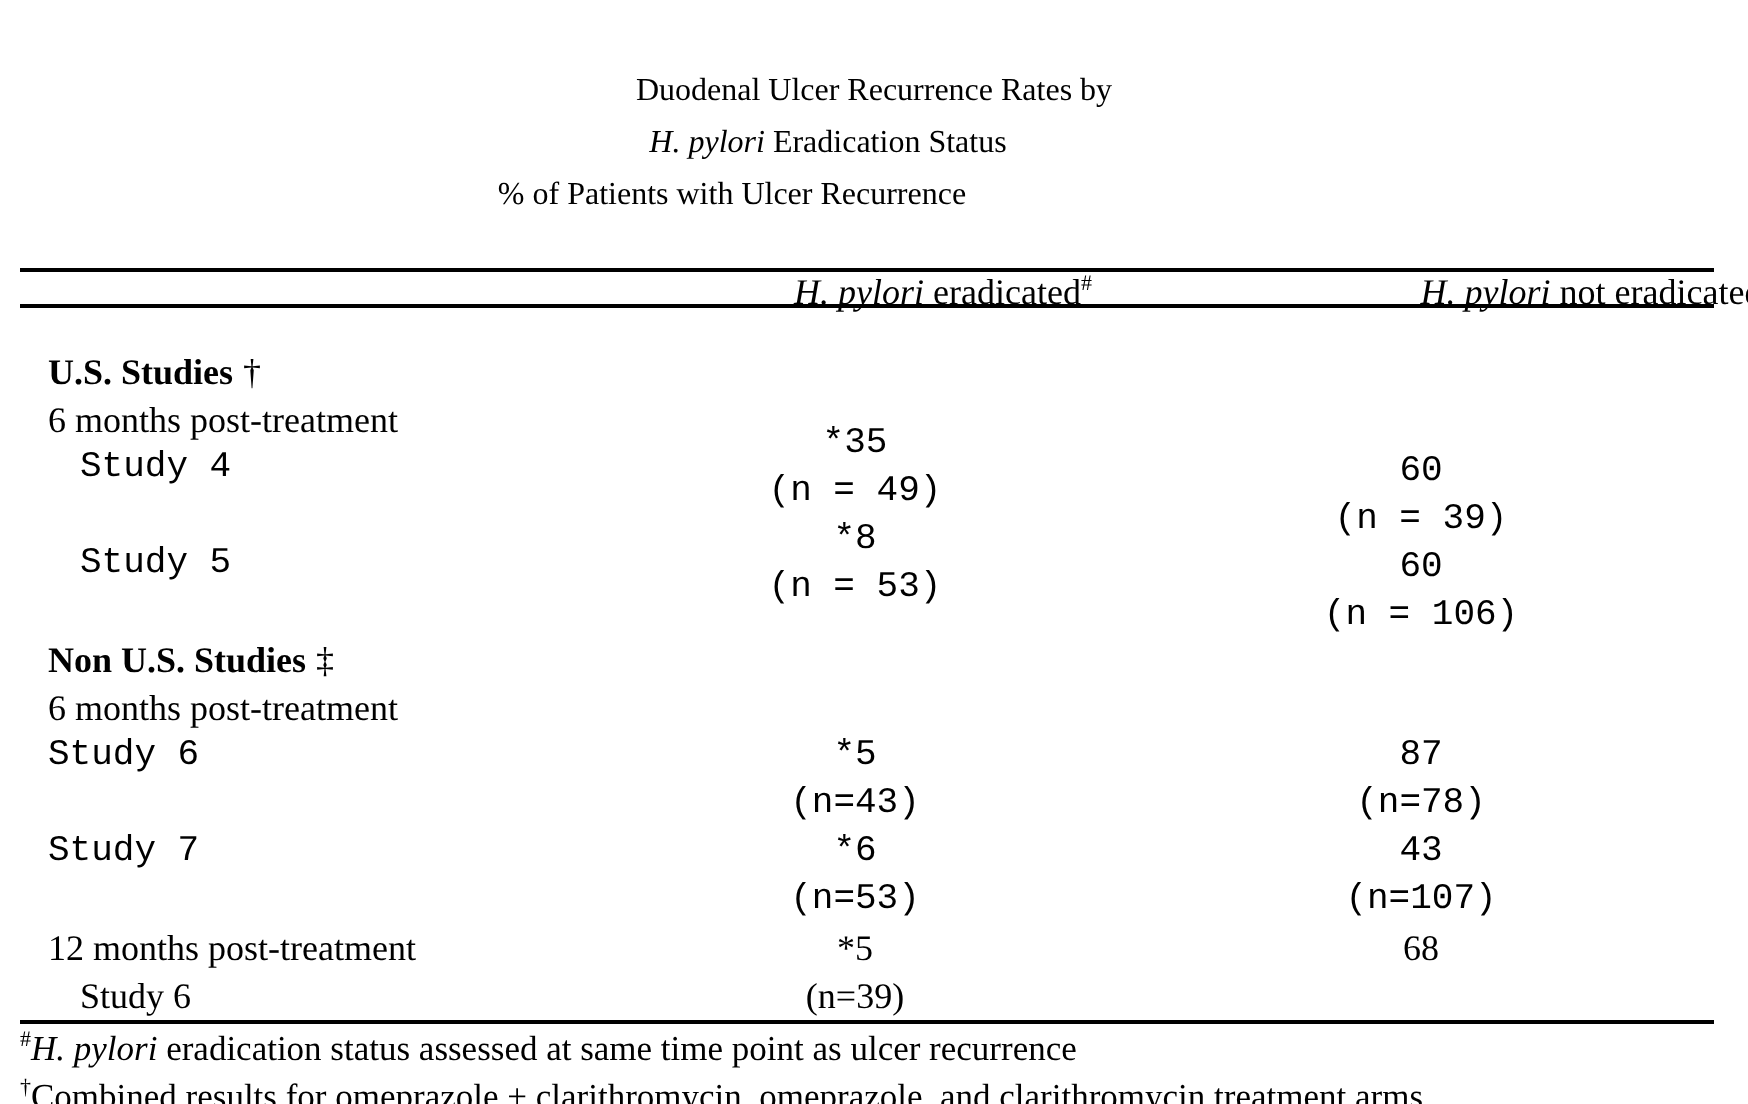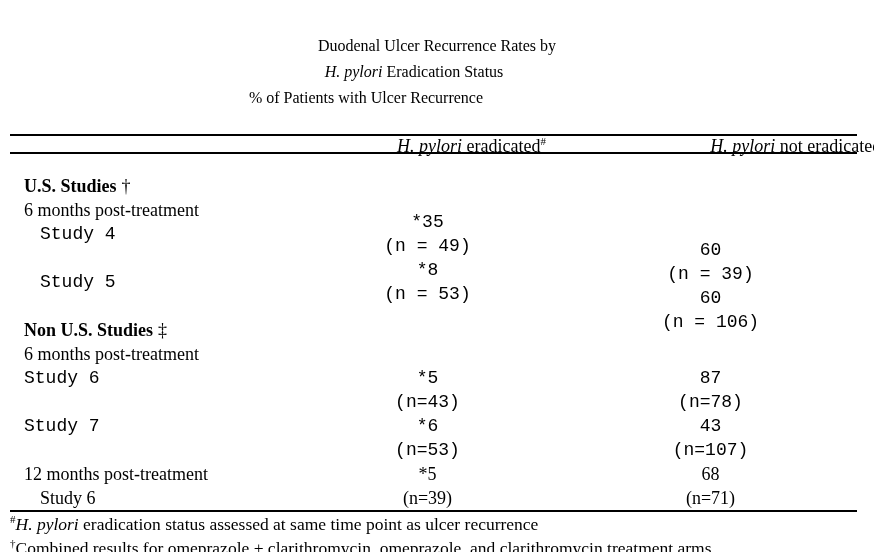--- a/index.html
+++ b/index.html
@@ -23,21 +23,21 @@
   .hdr-cell{text-align:center;}
   sup.sym{font-size:11px;vertical-align:super;line-height:0;}
   .tbody{padding-top:20px;}
   .row{display:grid;grid-template-columns:276px 283px 283px;position:relative;line-height:24px;}
   .row.h24{height:24px;}
   .row.h48{height:48px;font-family:Liberation Mono, monospace;}
   .c1{padding-left:14px;}
   .c1.ind{padding-left:30px;}
   .c2,.c3{text-align:center;}
   .row.stagger .c2{position:relative;top:-12px;}
-  .row.stagger .c3{position:relative;top:16px;}
+  .row.stagger .c3{position:relative;top:2px;}
   .sect{font-weight:bold;}
   .sect .dag{font-weight:normal;margin-left:5px;}
   .span-all{grid-column:1 / -1;}
   
   .footnotes{margin-left:10px;font-size:17.5px;line-height:24px;}
   .fn sup{font-size:11px;vertical-align:super;line-height:0;}
 </style>
 </head>
 <body>
 
@@ -128,21 +128,20 @@
 
       <div class="row h24">
         <div class="c1">12 months post-treatment</div>
         <div class="c2">*5</div>
         <div class="c3">68</div>
       </div>
 
       <div class="row h24">
         <div class="c1 ind">Study 6</div>
         <div class="c2">(n=39)</div>
-        <div class="c3">(n=71)</div>
       </div>
 
     </div>
 
     <div class="rule"></div>
   </div>
 
   <div class="footnotes">
     <div class="fn"><sup>#</sup><i>H. pylori</i><span> eradication status assessed at same time point as ulcer recurrence</span></div>
     <div class="fn"><sup>†</sup><span>Combined results for omeprazole + clarithromycin, omeprazole, and clarithromycin treatment arms</span></div>

